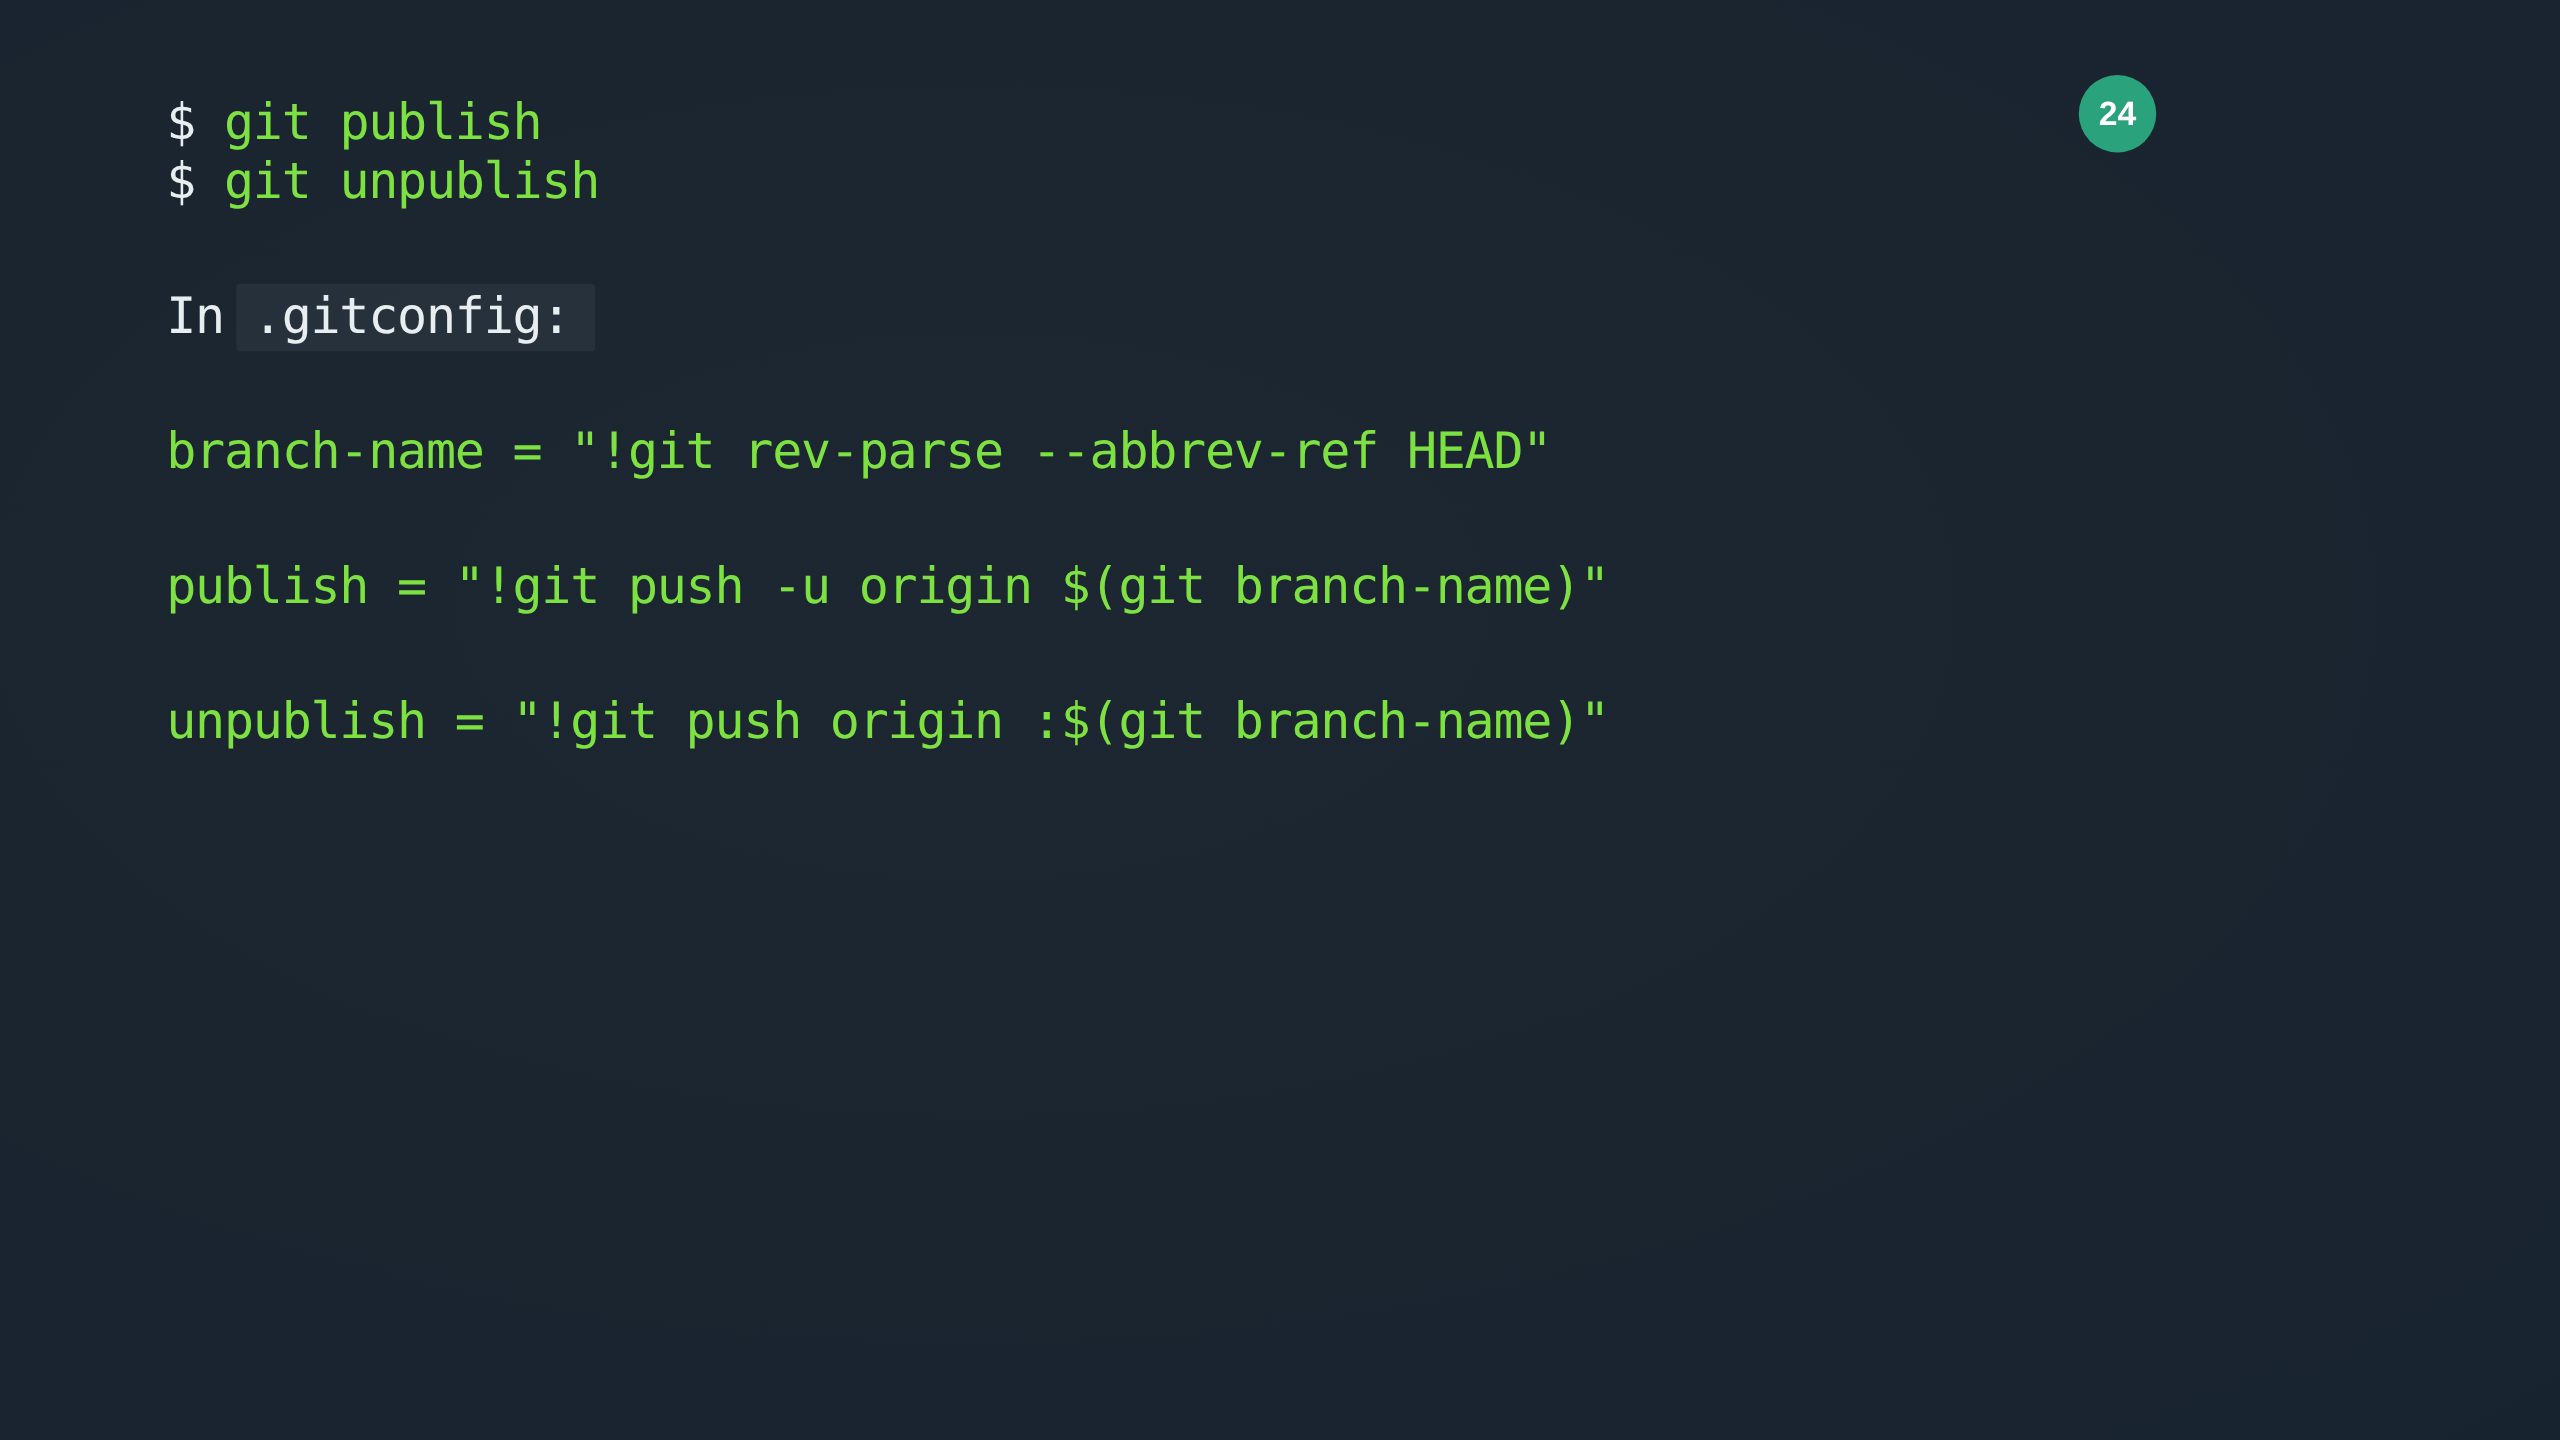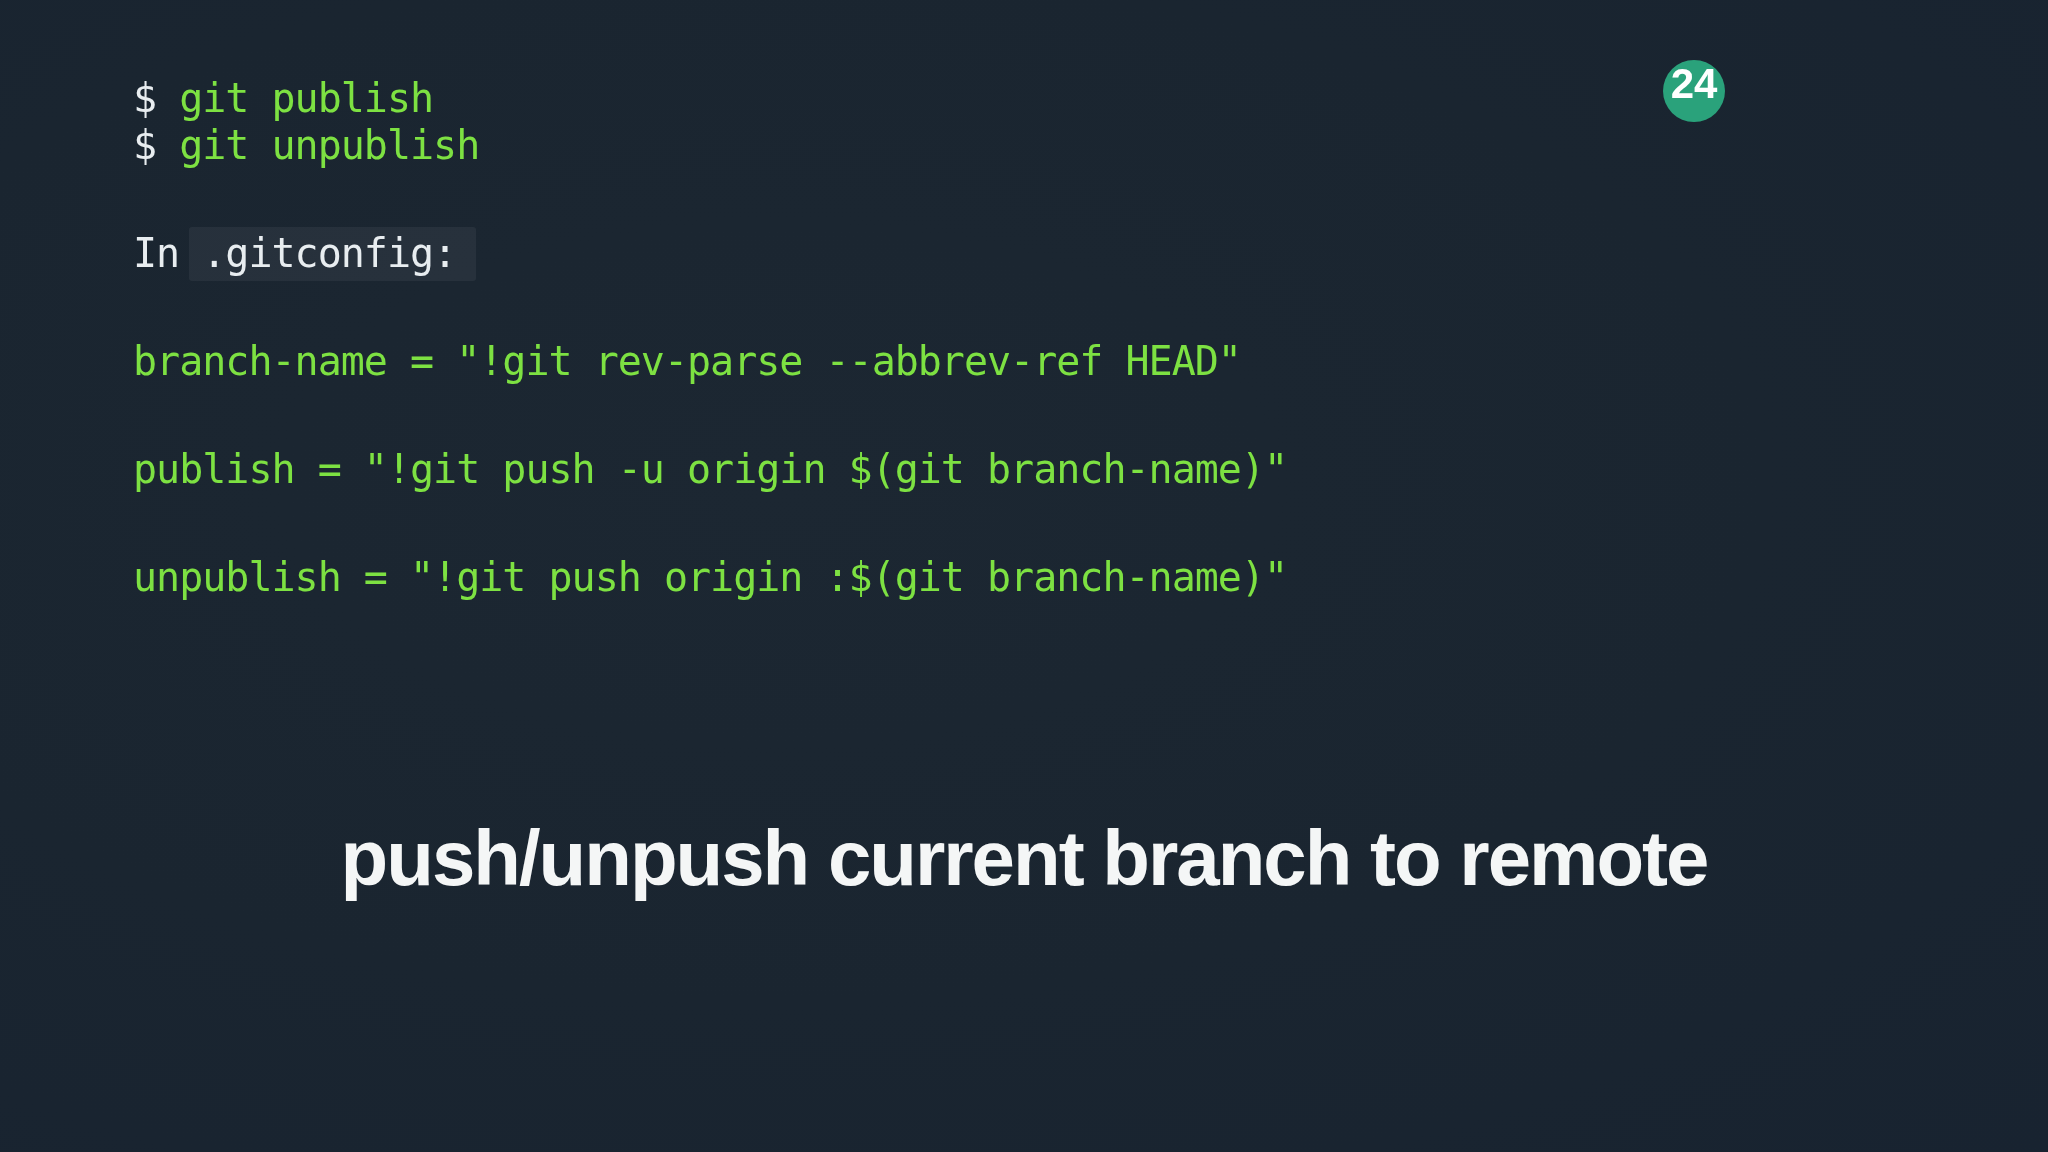--- a/index.html
+++ b/index.html
@@ -43,23 +43,24 @@
   
   .badge {
     position: absolute;
     left: 1663px;
     top: 60px;
     width: 62px;
     height: 62px;
     border-radius: 50%;
     background: #2aa27b;
     display: flex;
+    align-items: center;
     justify-content: center;
     color: #ffffff;
-    font-size: 42px;
+    font-size: 27px;
     font-weight: 600;
   }
 
   
   .title {
     position: absolute;
     left: 0;
     top: 813px;
     width: 2048px;
     margin: 0;
@@ -97,16 +98,15 @@
 <body>
 
 <div class="slide">
 
   <pre class="code"><div class="line"><span class="w">$ </span><span class="g">git publish</span></div><div class="line"><span class="w">$ </span><span class="g">git unpublish</span></div><div class="line gap"><span class="w">In </span><span class="w hl">.gitconfig:</span></div><div class="line gap g">branch-name = "!git rev-parse --abbrev-ref HEAD"</div><div class="line gap g">publish = "!git push -u origin $(git branch-name)"</div><div class="line gap g">unpublish = "!git push origin :$(git branch-name)"</div></pre>
 
   <div class="badge">
     <span>24</span>
   </div>
 
-  <h1 class="title">push/unpush current branch to remote</h1>
 
 
 </div>
 
 </body></html>

